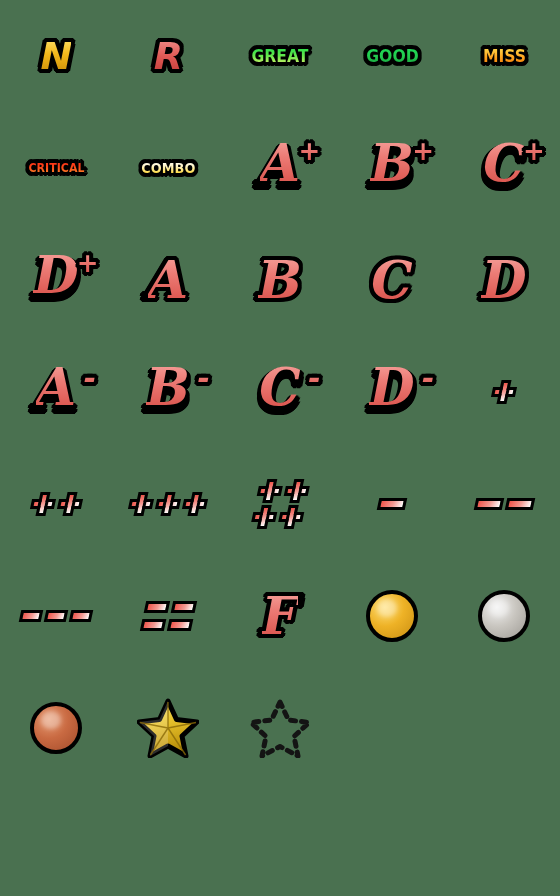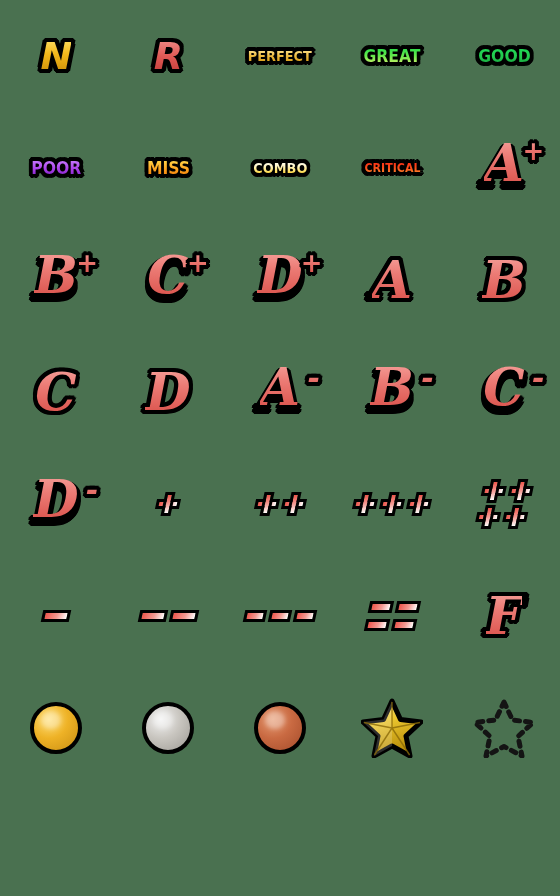--- a/index.html
+++ b/index.html
@@ -201,67 +201,55 @@
 
   <div class="cell">
     <span class="sticker rarity">
       <span class="outline">R</span>
       <span class="fill fill-red">R</span>
     </span>
   </div>
 
 
 
-  <div class="cell">
-    <span class="sticker word small">
-      <span class="outline">PERFECT</span>
-      <span class="fill fill-perfect">PERFECT</span>
-    </span>
-  </div>
 
   <div class="cell">
     <span class="sticker word">
       <span class="outline">GREAT</span>
       <span class="fill fill-great">GREAT</span>
     </span>
   </div>
 
   <div class="cell">
     <span class="sticker word">
       <span class="outline">GOOD</span>
       <span class="fill fill-good">GOOD</span>
     </span>
   </div>
 
 
-  <div class="cell">
-    <span class="sticker word">
-      <span class="outline">POOR</span>
-      <span class="fill fill-poor">POOR</span>
-    </span>
-  </div>
 
   <div class="cell">
     <span class="sticker word">
       <span class="outline">MISS</span>
       <span class="fill fill-miss">MISS</span>
     </span>
   </div>
 
   <div class="cell">
+    <span class="sticker word" style="font-size:12px;">
+      <span class="outline">CRITICAL</span>
+      <span class="fill fill-critical">CRITICAL</span>
+    </span>
+  </div>
+
+  <div class="cell">
     <span class="sticker word small">
       <span class="outline">COMBO</span>
       <span class="fill fill-combo">COMBO</span>
-    </span>
-  </div>
-
-  <div class="cell">
-    <span class="sticker word" style="font-size:12px;">
-      <span class="outline">CRITICAL</span>
-      <span class="fill fill-critical">CRITICAL</span>
     </span>
   </div>
 
   <div class="cell">
     <span class="grade-wrap">
       <span class="sticker grade">
         <span class="outline">A</span>
         <span class="fill fill-grade">A</span>
       </span>
       <span class="sticker grade-sign">

